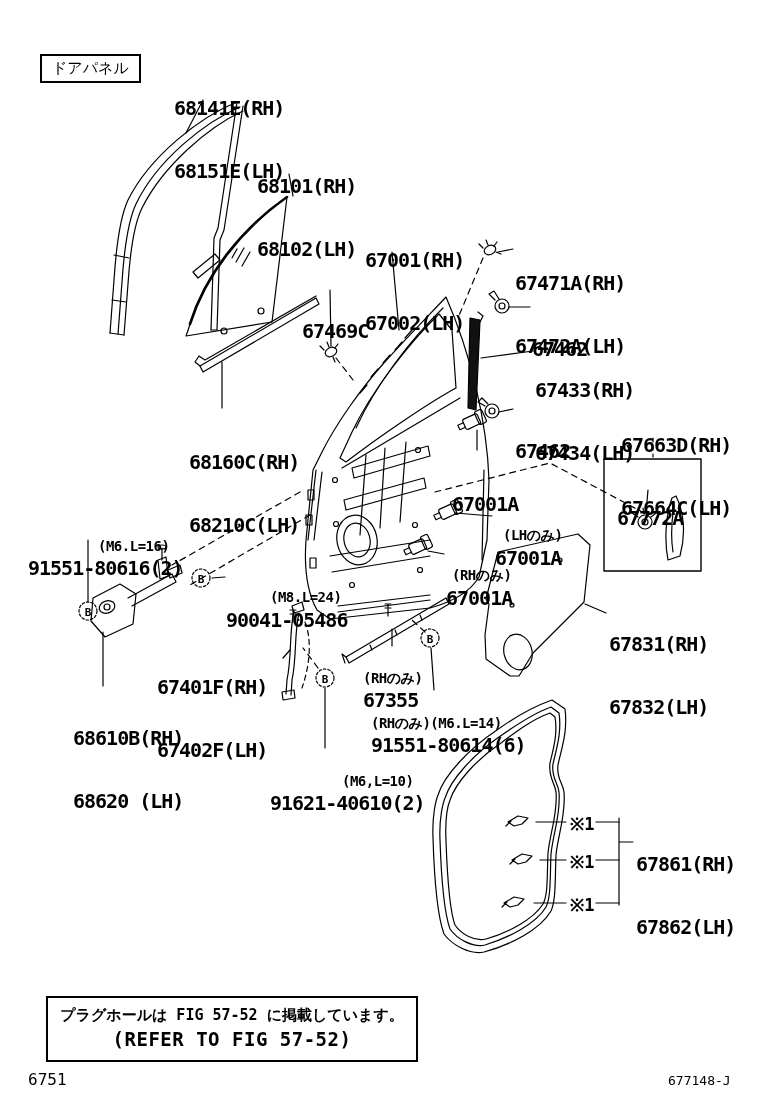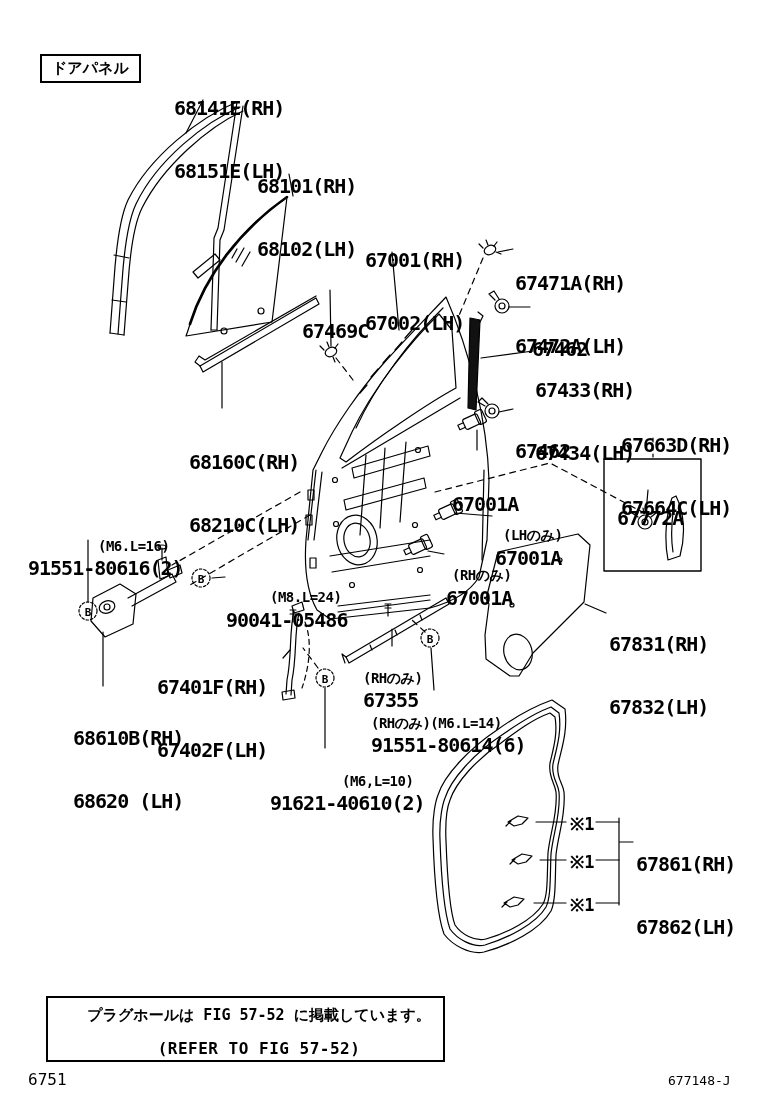--- a/index.html
+++ b/index.html
@@ -6,27 +6,27 @@
   #page{position:relative;width:760px;height:1112px;background:#ffffff;overflow:hidden;
         font-family:"DejaVu Sans Mono", monospace;color:#000;}
   svg{position:absolute;left:0;top:0;}
   .pl{position:absolute;font-weight:bold;font-size:20px;line-height:21px;
       letter-spacing:-1px;white-space:pre;z-index:3;text-align:right;}
   .sub{position:absolute;font-weight:bold;font-size:14px;line-height:15px;
        letter-spacing:-0.5px;white-space:pre;z-index:3;
        font-family:"DejaVu Sans Mono","DejaVu Sans",monospace;}
   .jp{font-family:"DejaVu Sans Mono","DejaVu Sans",sans-serif;}
   .cornerbox{position:absolute;left:40px;top:54px;border:2px solid #000;
-      padding:3px 10px;font-size:15px;font-weight:bold;z-index:3;text-align:right;}
+      padding:3px 10px;font-size:15px;font-weight:normal;z-index:3;text-align:right;}
   .refmark{position:absolute;font-weight:bold;font-size:17px;z-index:3;}
   .notetext{position:absolute;left:44px;top:964px;font-size:15px;font-weight:bold;z-index:3;}
   .notebox{position:absolute;left:46px;top:996px;width:368px;height:62px;
-      border:2px solid #000;z-index:3;text-align:center;padding-left:27px;}
+      border:2px solid #000;z-index:3;text-align:center;}
   .notebox .l1{font-size:15px;font-weight:bold;margin-top:8px;}
-  .notebox .l2{font-size:16px;font-weight:bold;margin-top:14px;letter-spacing:0.5px;}
+  .notebox .l2{font-size:19px;font-weight:bold;margin-top:3px;letter-spacing:0.5px;}
   .footl{position:absolute;left:28px;top:1070px;font-size:16px;z-index:3;}
   .footr{position:absolute;left:668px;top:1073px;font-size:13px;z-index:3;}
 </style>
 </head>
 <body>
 
 <div id="page">
 
 <svg width="760" height="1112" viewBox="0 0 760 1112" stroke="#000" fill="none" stroke-width="1.2" stroke-linecap="round" stroke-linejoin="round">
 

